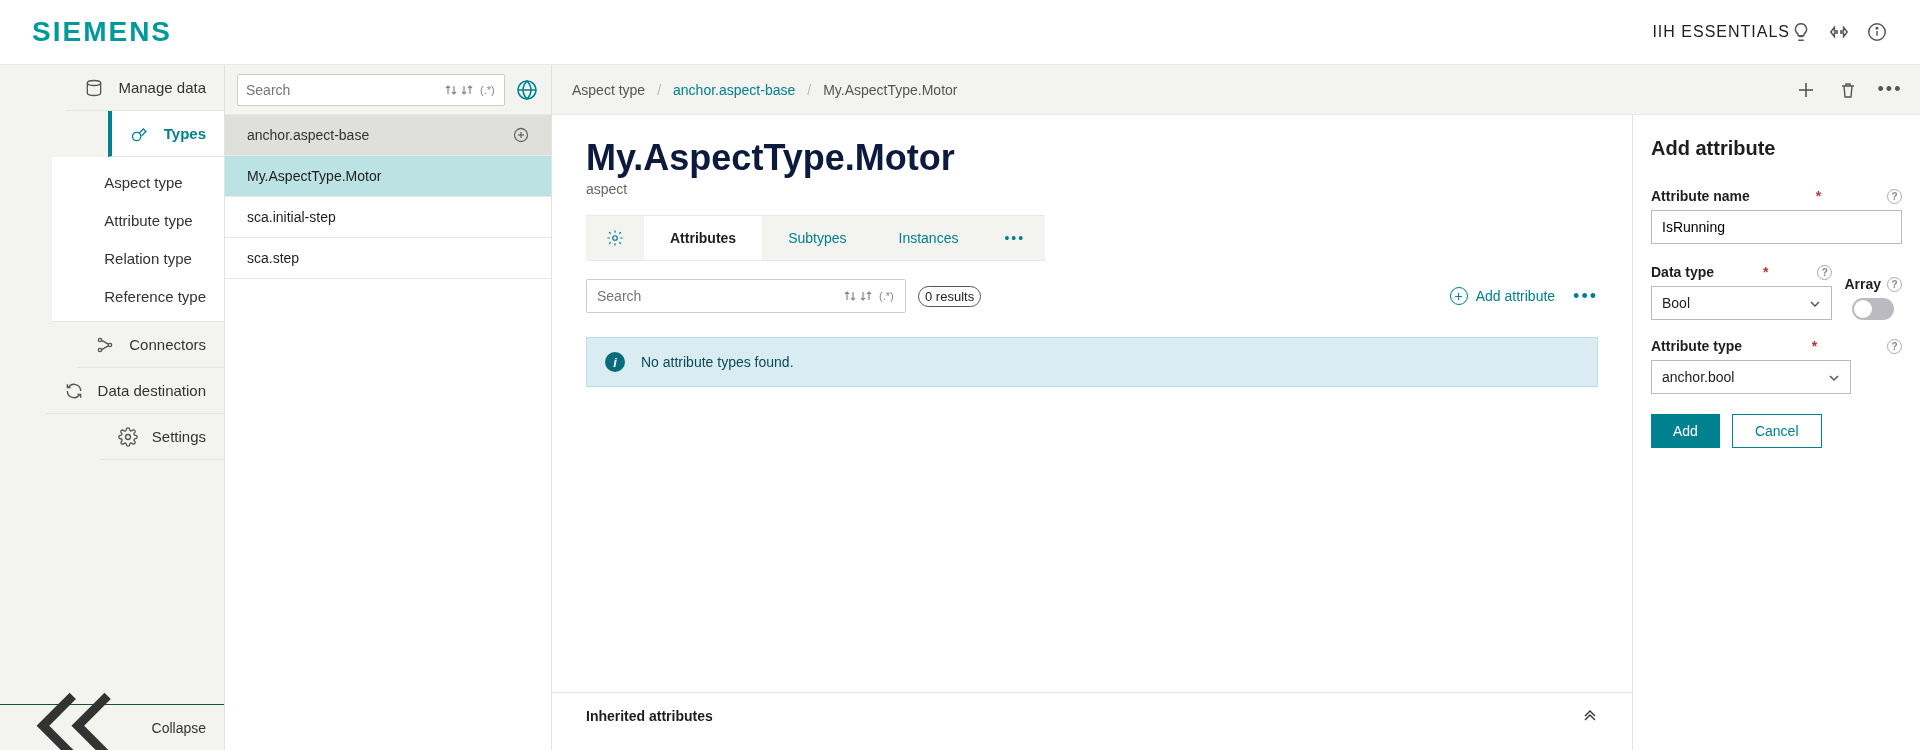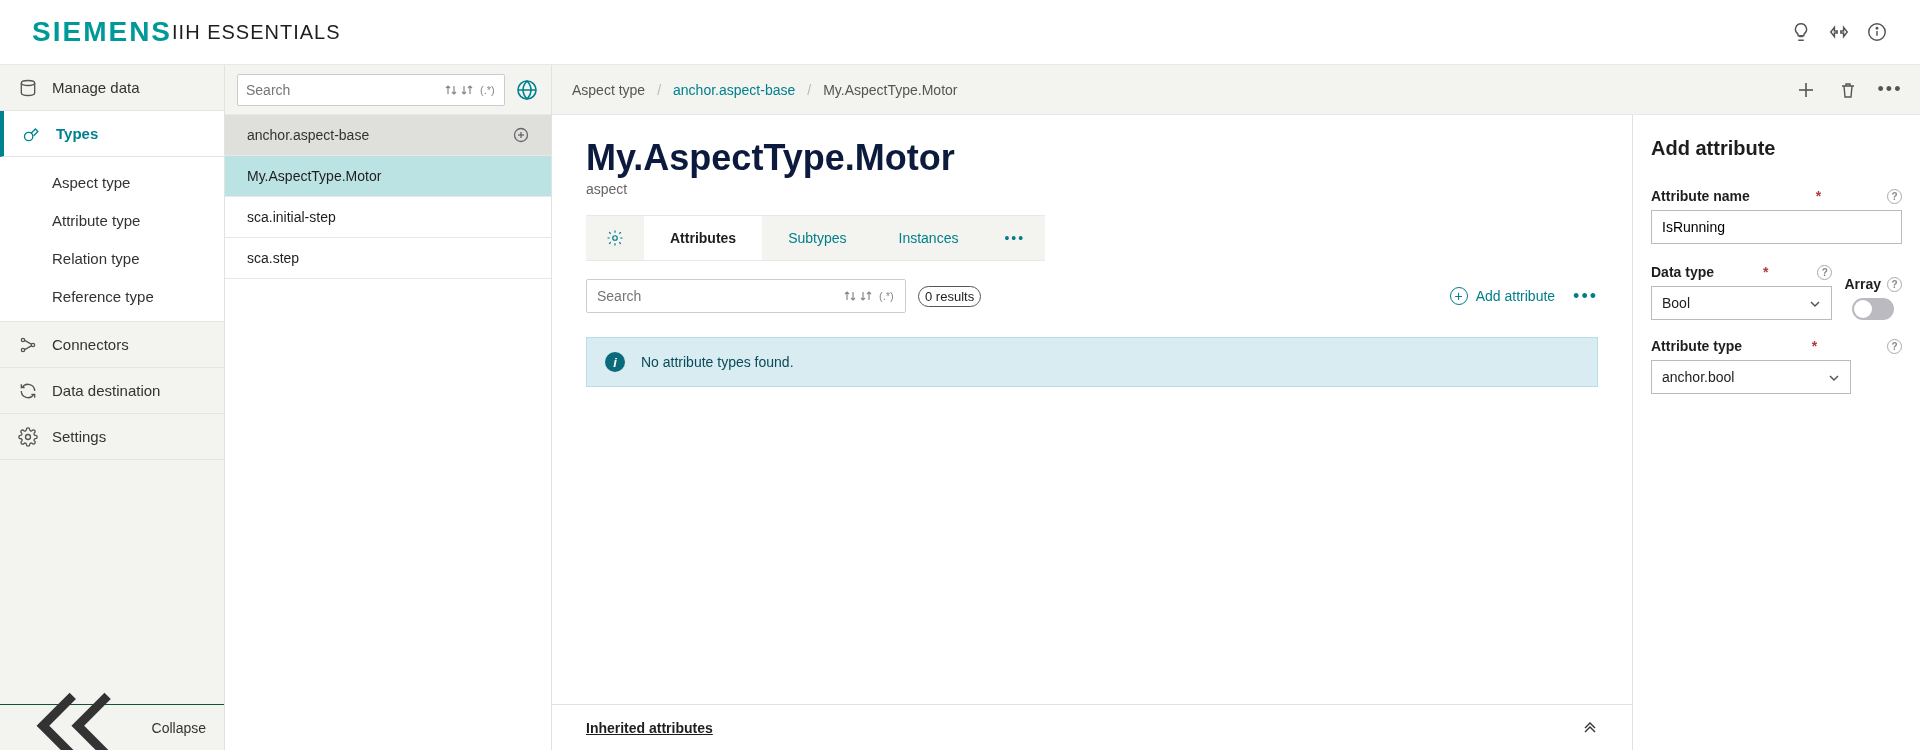--- a/index.html
+++ b/index.html
@@ -2,29 +2,29 @@
 <html><head>
 <meta charset="utf-8">
 <style>
 * { margin: 0; padding: 0; box-sizing: border-box; }
 body { font-family: "Segoe UI", Arial, sans-serif; font-size: 14px; color: #1e1e1e; background: #fff; overflow: hidden; }
 .app { width: 1920px; height: 750px; display: flex; flex-direction: column; }
 
 
 .header { height: 65px; display: flex; align-items: center; border-bottom: 1px solid #e8e8e8; padding: 8px 32px; }
 .logo { color: #009999; font-weight: 800; font-size: 28px; letter-spacing: 2px; }
-.header-title { flex: 1; text-align: left; font-size: 20px; font-weight: 400; color: #1e1e1e; letter-spacing: 1px; }
+.header-title { flex: 1; text-align: right; font-size: 16px; font-weight: 400; color: #1e1e1e; letter-spacing: 1px; }
 .header-icons { display: flex; gap: 16px; align-items: center; }
 .header-icon { width: 22px; height: 22px; color: #555; cursor: pointer; display: flex; align-items: center; justify-content: center; }
 
 
 .body { flex: 1; display: flex; min-height: 0; }
 
 
-.left-nav { width: 225px; background: #f3f3f0; border-right: 1px solid #e2e2df; display: flex; flex-direction: column; }
+.left-nav { width: 225px; background: #f3f3f0; border-right: 1px solid #e2e2df; display: flex; flex-direction: column; align-items: flex-end; }
 .nav-item { display: flex; align-items: center; height: 46px; padding: 0 18px; gap: 14px; color: #333; cursor: pointer; border-bottom: 1px solid #e5e5e2; }
 .nav-item.top-level { font-size: 15px; }
 .nav-item.child { border-bottom: none; height: 38px; padding-left: 52px; font-size: 15px; color: #333; }
 .nav-item.active { background: #fff; color: #00818f; border-left: 4px solid #00818f; font-weight: 600; }
 .nav-item.active .nav-icon { color: #00818f; }
 .nav-item .nav-icon { width: 20px; height: 20px; color: #555; display: flex; align-items: center; justify-content: center; }
 .nav-spacer { flex: 1; }
 .nav-collapse { display: flex; align-items: center; height: 46px; padding: 0 18px; gap: 14px; color: #333; cursor: pointer; border-top: 1px solid #14532d; }
 .nav-children { background: #fff; padding: 6px 0; border-bottom: 1px solid #e5e5e2; }
 
@@ -67,21 +67,21 @@
 .attr-search input { flex: 1; border: none; outline: none; font-size: 14px; }
 .results-pill { border: 1px solid #555; border-radius: 12px; padding: 2px 6px; font-size: 13px; color: #222; }
 .search-row .spacer { flex: 1; }
 .add-attr { display: flex; align-items: center; gap: 8px; color: #007e8a; cursor: pointer; font-weight: 500; }
 .add-attr .circ-plus { width: 18px; height: 18px; border: 1.5px solid #007e8a; border-radius: 50%; display: flex; align-items: center; justify-content: center; font-size: 14px; }
 .more-dots { color: #007e8a; cursor: pointer; font-size: 18px; letter-spacing: 2px; padding-left: 6px; }
 
 .info-banner { margin: 24px 34px; background: #d8ecf1; border: 1px solid #b9dde6; padding: 14px 18px; display: flex; align-items: center; gap: 16px; color: #0a4a5a; }
 .info-icon { width: 20px; height: 20px; border-radius: 50%; background: #0a6b7a; color: #fff; font-weight: bold; display: flex; align-items: center; justify-content: center; font-size: 13px; font-style: italic; }
 
-.inherited-bar { position: absolute; bottom: 0; left: 0; right: 0; border-top: 1px solid #e2e2df; height: 46px; display: flex; align-items: center; padding: 0 34px; justify-content: space-between; font-weight: 700; background: #fff; text-decoration: underline; }
+.inherited-bar { position: absolute; bottom: 12px; left: 0; right: 0; border-top: 1px solid #e2e2df; height: 46px; display: flex; align-items: center; padding: 0 34px; justify-content: space-between; font-weight: 700; background: #fff; }
 .chev-up { color: #333; }
 
 
 .right-panel { width: 288px; border-left: 1px solid #e2e2df; padding: 22px 18px; }
 .rp-title { font-size: 20px; font-weight: 700; margin-bottom: 28px; }
 .field { margin-bottom: 20px; }
 .field-label { font-weight: 600; margin-bottom: 6px; display: flex; align-items: center; gap: 6px; justify-content: space-between; }
 .req { color: #b53737; }
 .help-q { width: 15px; height: 15px; border: 1px solid #aaa; border-radius: 50%; font-size: 10px; color: #888; display: inline-flex; align-items: center; justify-content: center; }
 .text-input { width: 100%; height: 34px; border: 1px solid #bbb; padding: 0 10px; font-size: 14px; outline: none; }
@@ -378,17 +378,21 @@
             <div class="select-input" style="width:200px;">
               <span>anchor.bool</span>
               <span class="chev" style="width:12px;height:12px;">
                 <svg viewBox="0 0 12 12" fill="none" stroke="currentColor" stroke-width="1.5">
                     <path d="M2 4l4 4 4-4"></path>
                   </svg>
               </span>
             </div>
           </div>
 
+          <div class="btn-row">
+            <button class="btn btn-primary">Add</button>
+            <button class="btn btn-secondary">Cancel</button>
+          </div>
         </div>
       </div>
     </div>
   </div>
 </div>
 
 </body></html>

